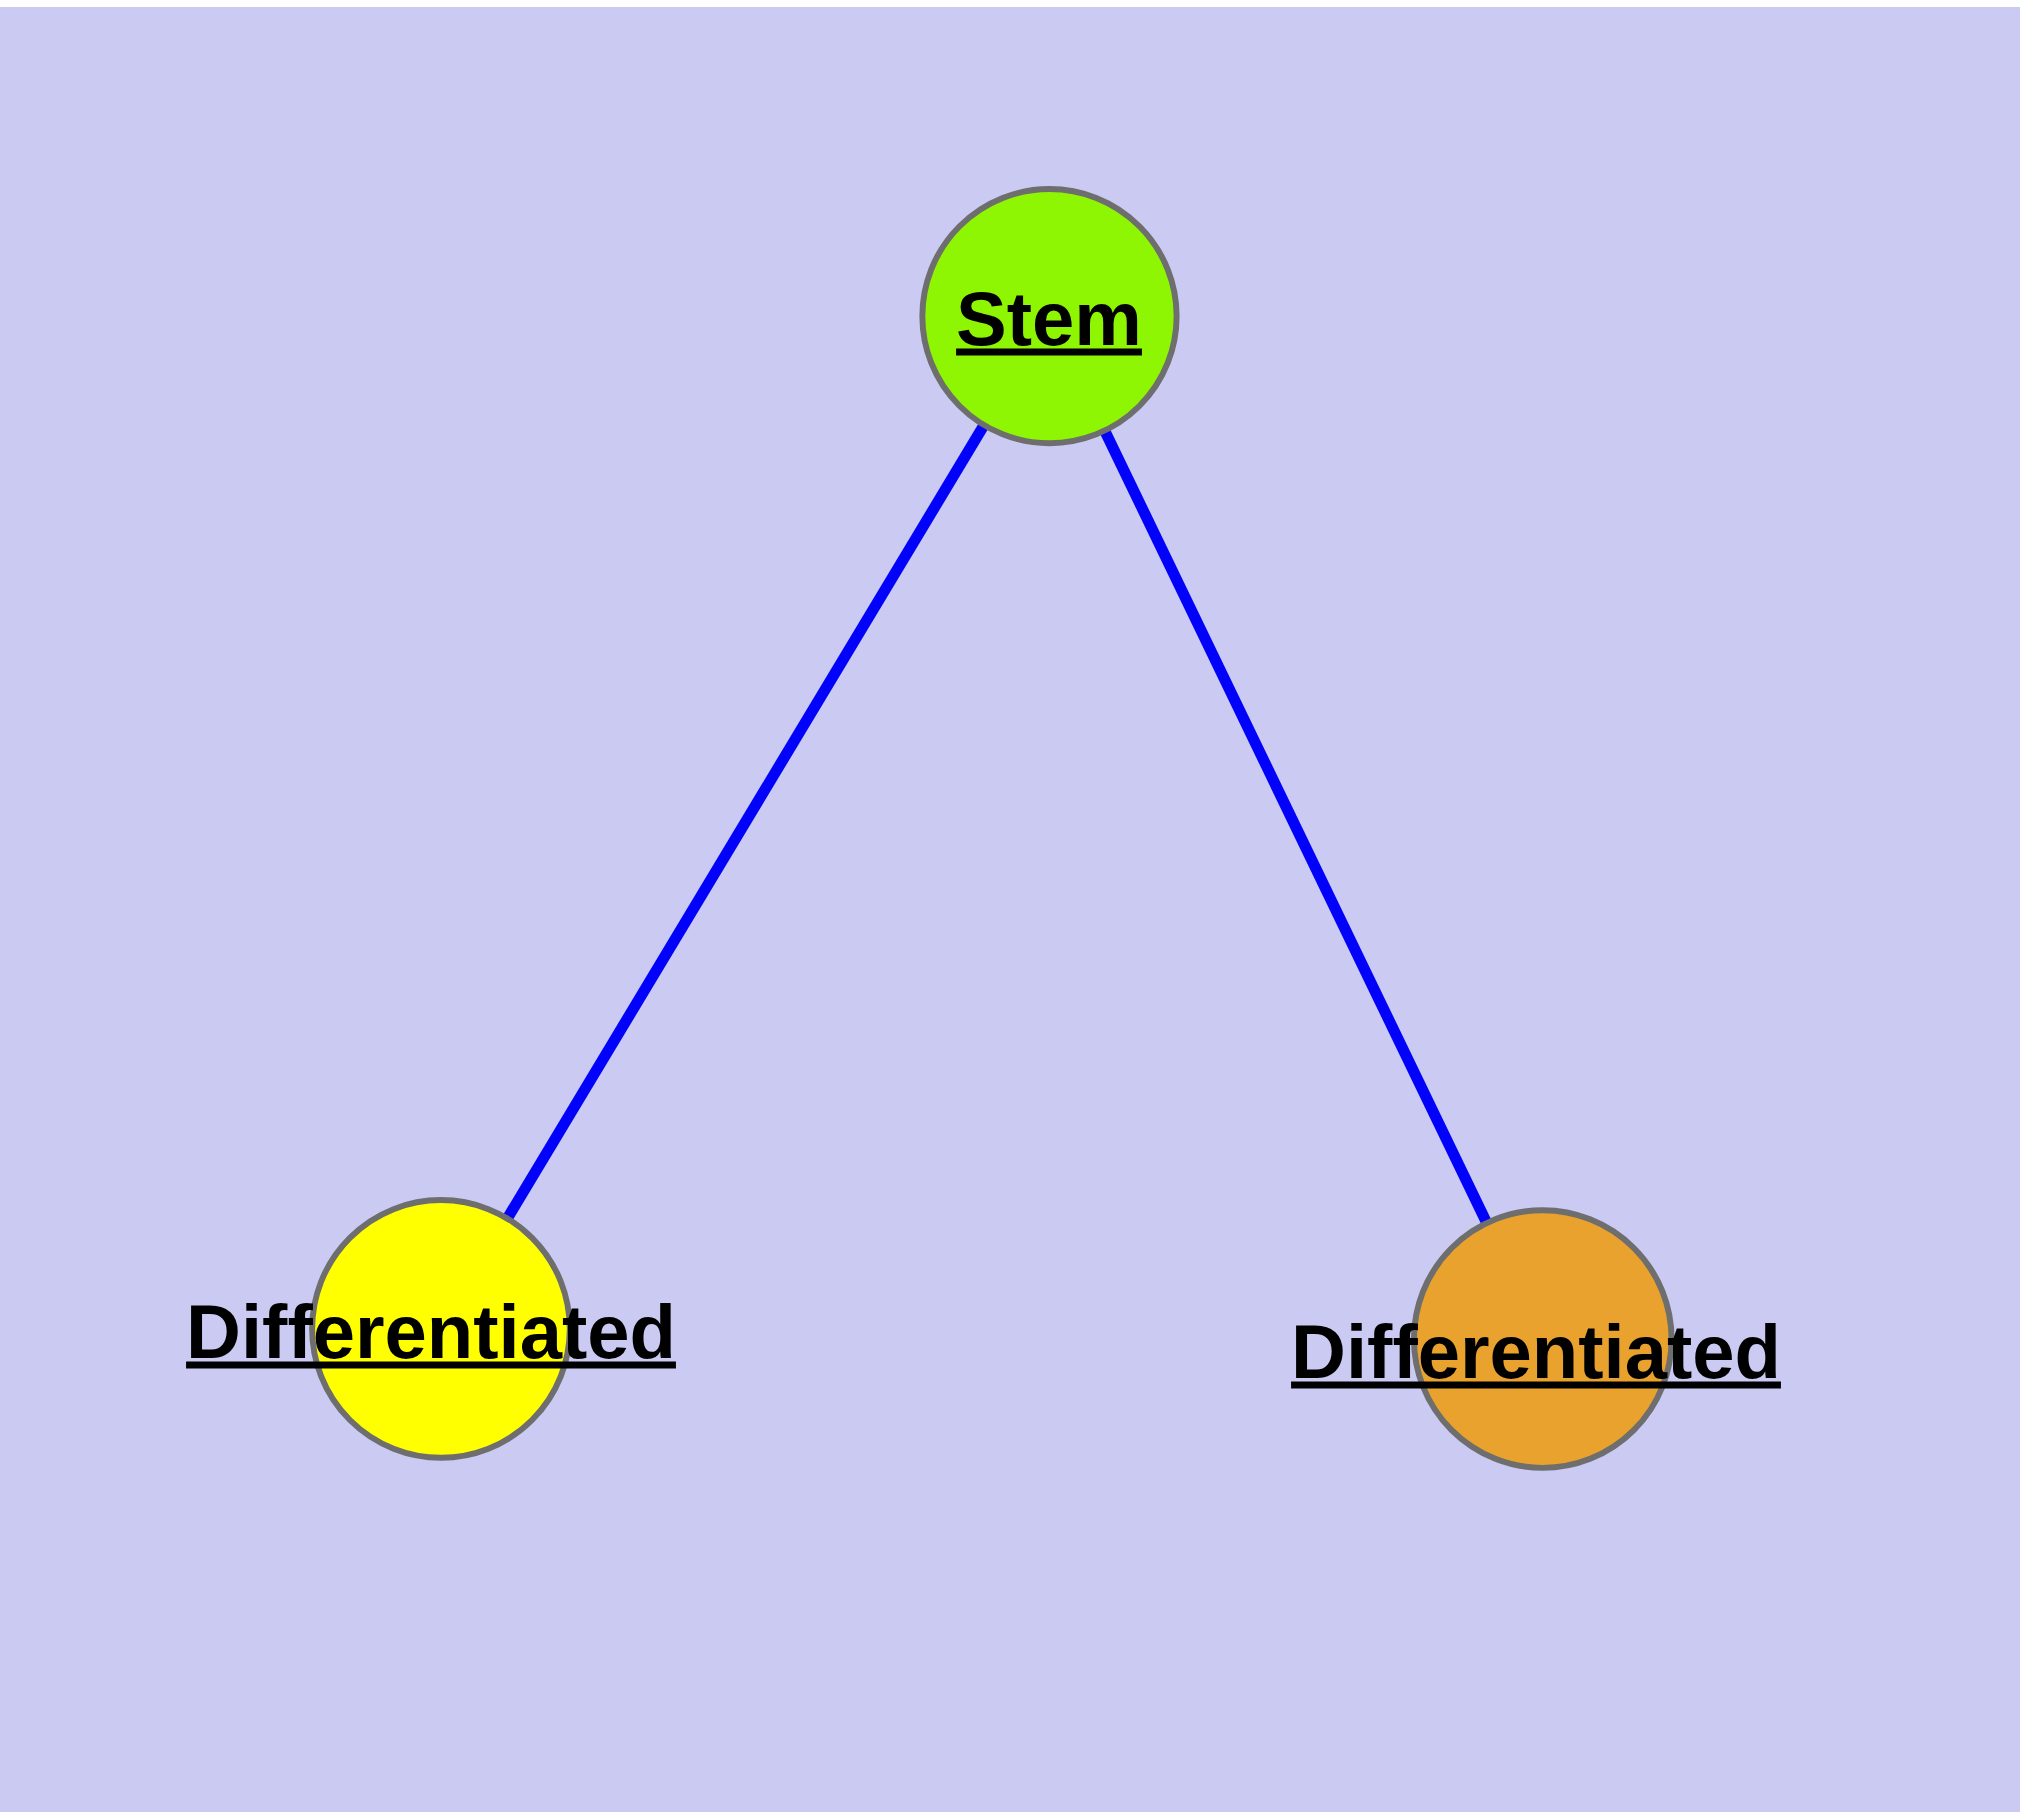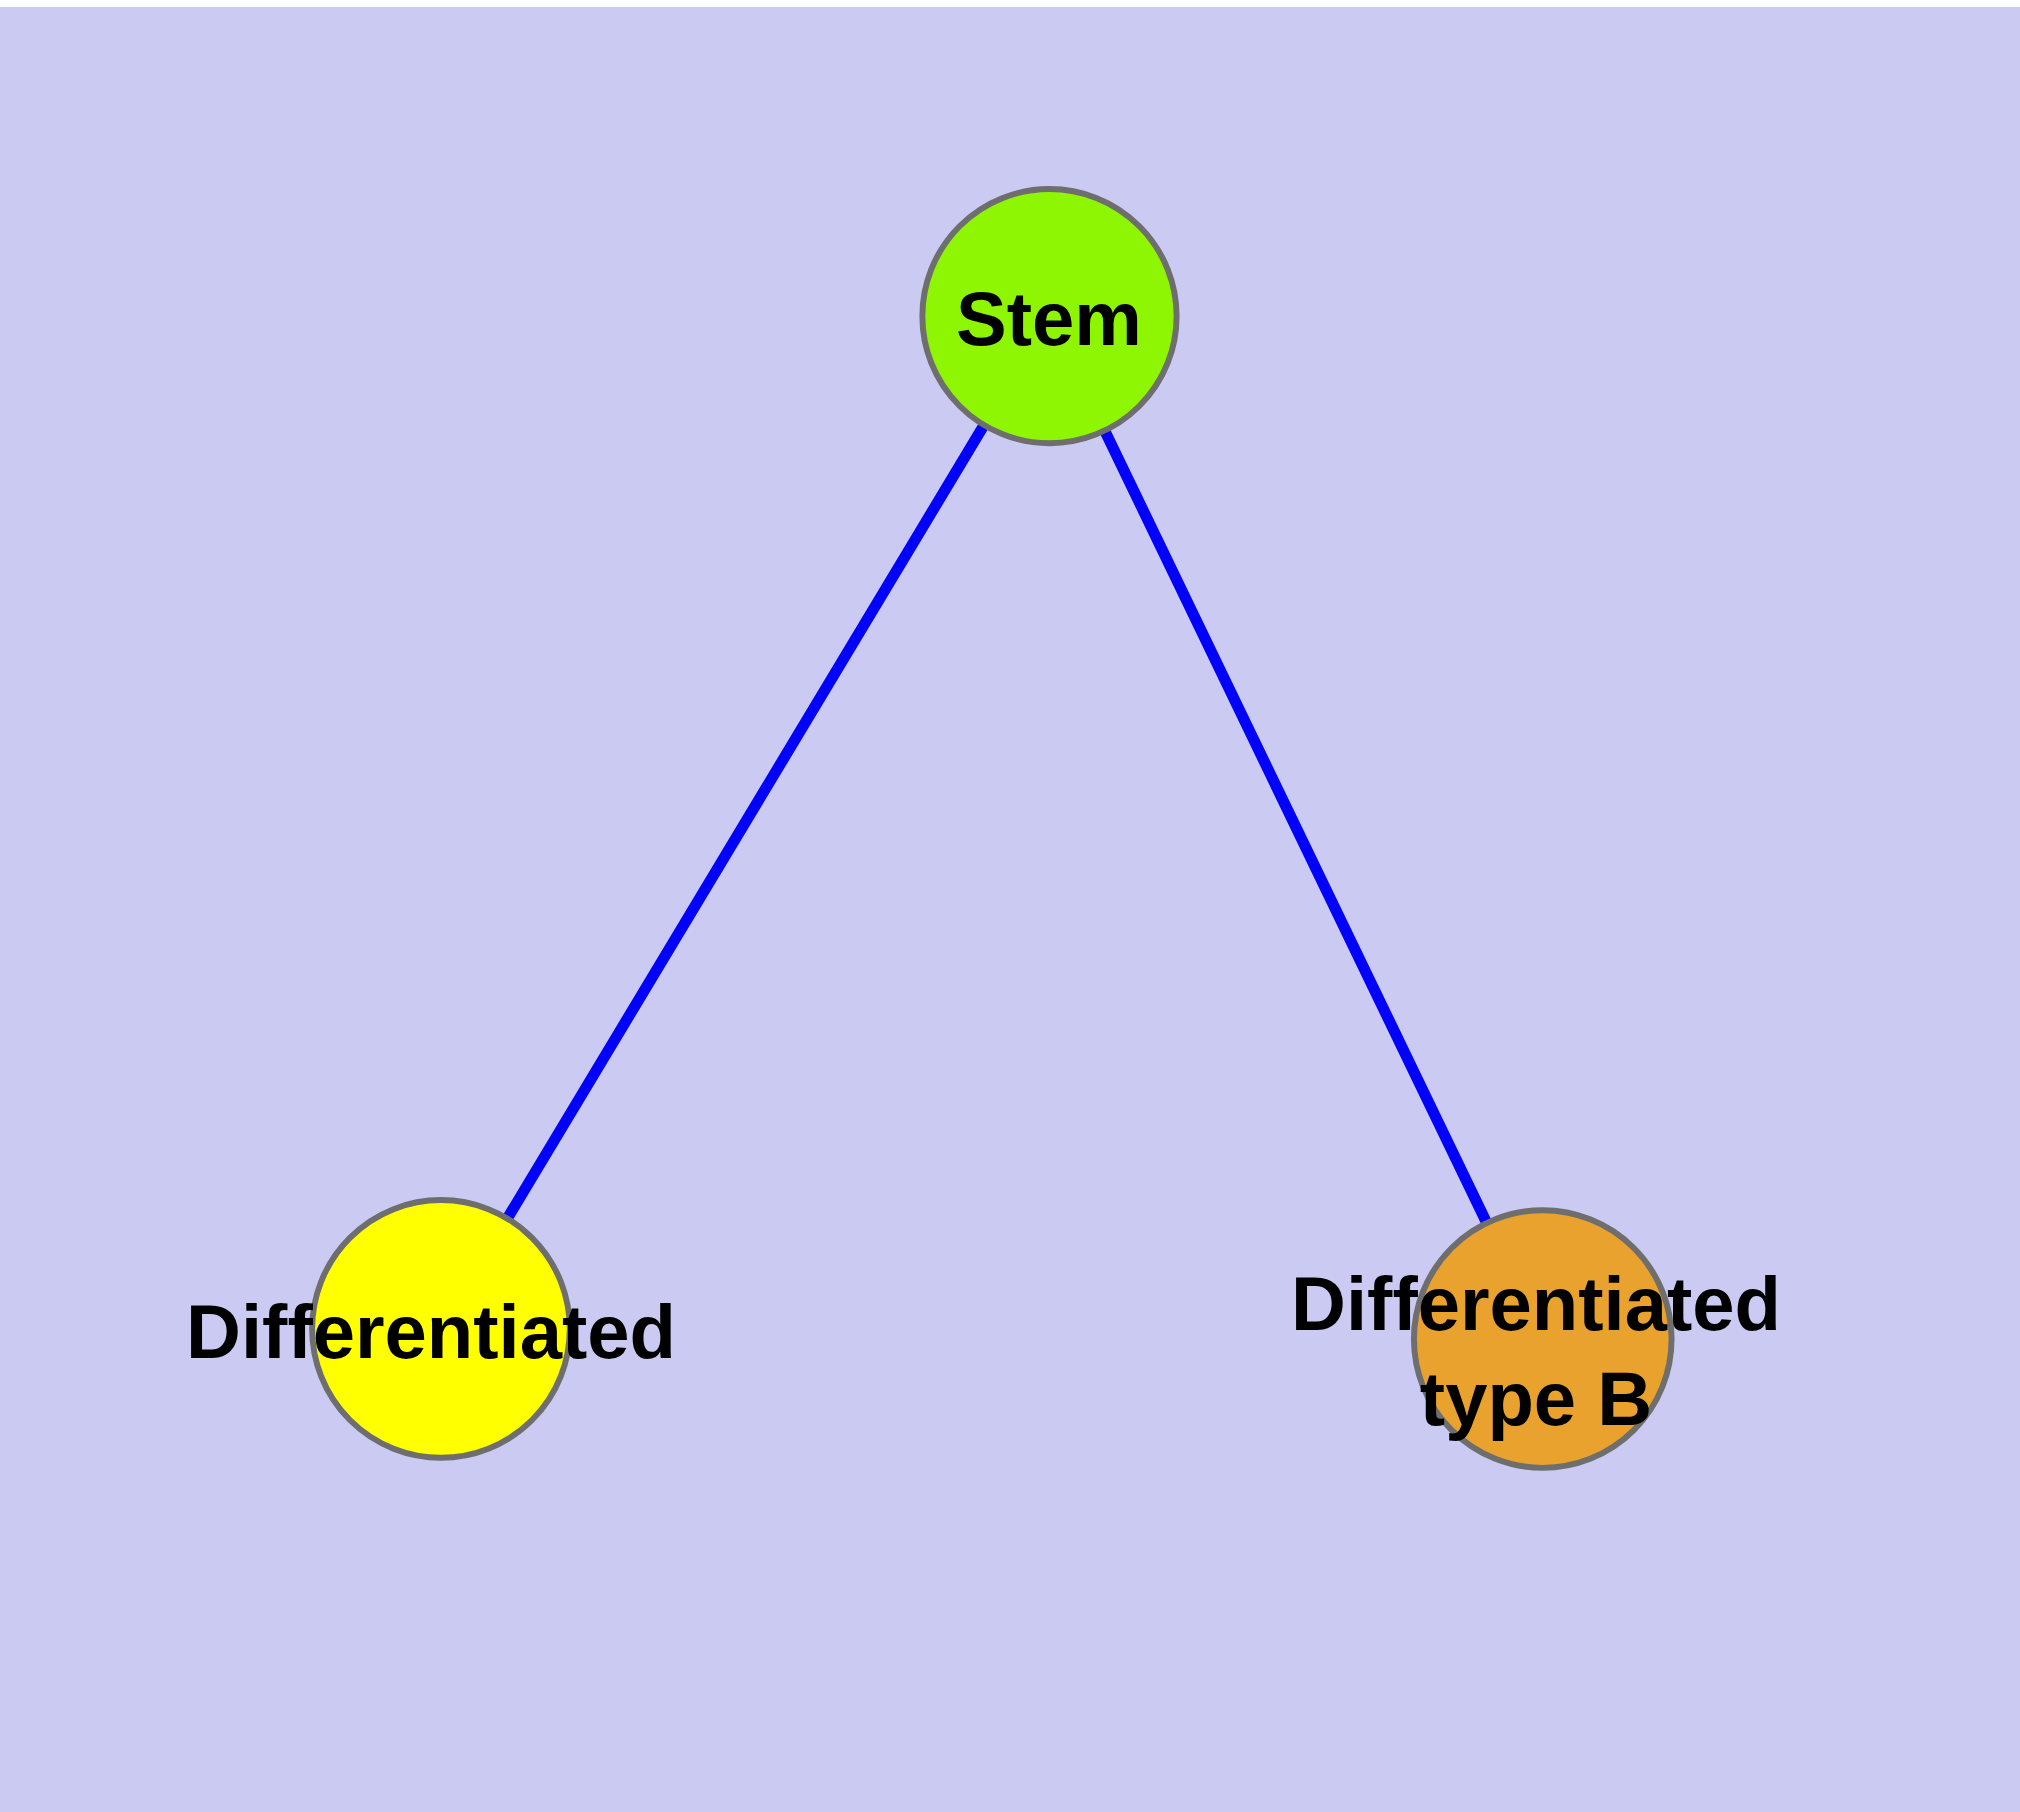--- a/index.html
+++ b/index.html
@@ -45,20 +45,21 @@
   .node-label {
     position: absolute;
     transform: translate(-50%, -50%);
     font-weight: bold;
     font-size: 76px;
     line-height: 95px;
     color: #000000;
     text-align: center;
     white-space: nowrap;
     pointer-events: none;
+    text-decoration: underline;
   }
 </style>
 </head>
 <body>
 
 <div class="canvas">
 
   <svg class="graph" viewBox="0 0 2384 2138">
 
     <line x1="1238" y1="373" x2="520" y2="1568" stroke="#0202fa"></line>
@@ -70,18 +71,17 @@
   </svg>
 
   <div class="node-label" style="left:1049px; top:318px;">Stem</div>
 
   <div class="node-label" style="left:431px; top:1331px;">
     <div>Differentiated</div>
   </div>
 
   <div class="node-label" style="left:1536px; top:1351px;">
     <div>Differentiated</div>
-    <div>type B</div>
   </div>
 
   <div class="top-strip"></div>
 </div>
 
 
 </body></html>

